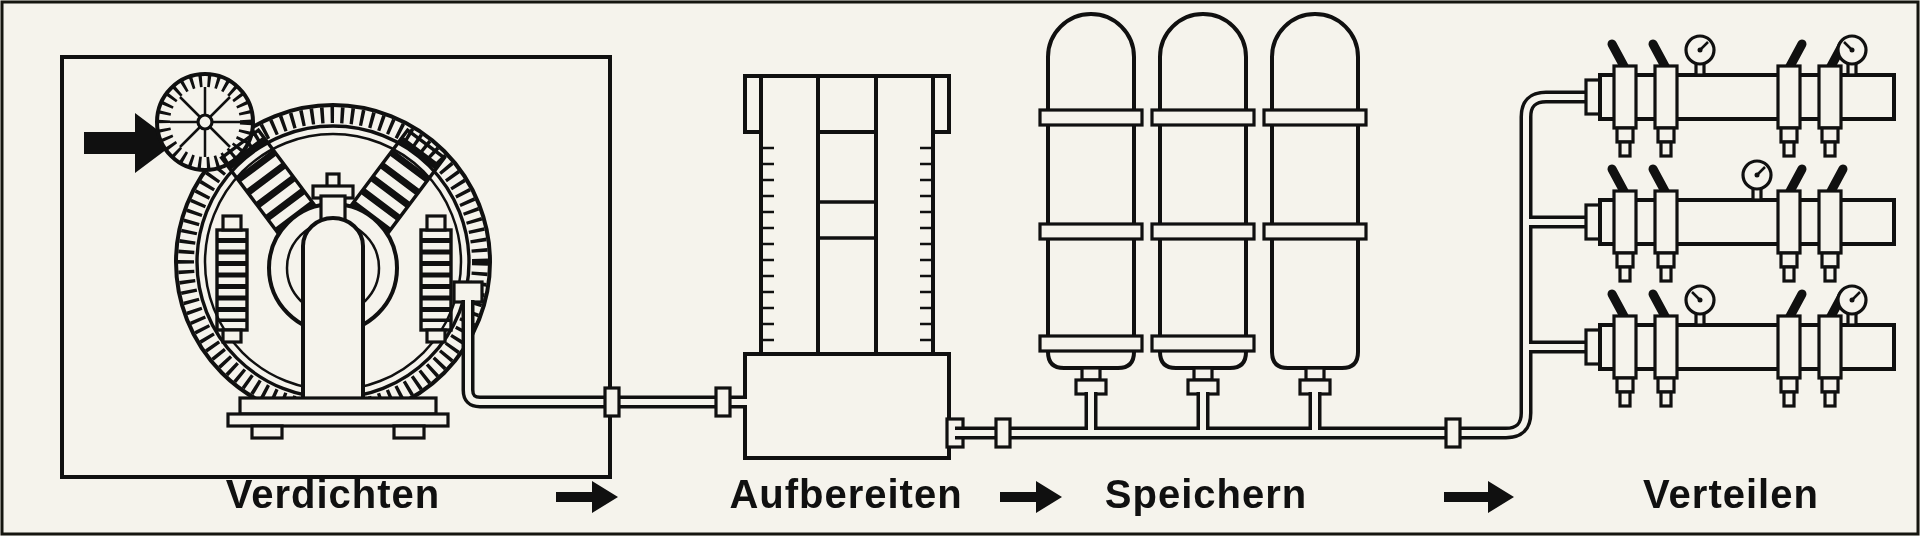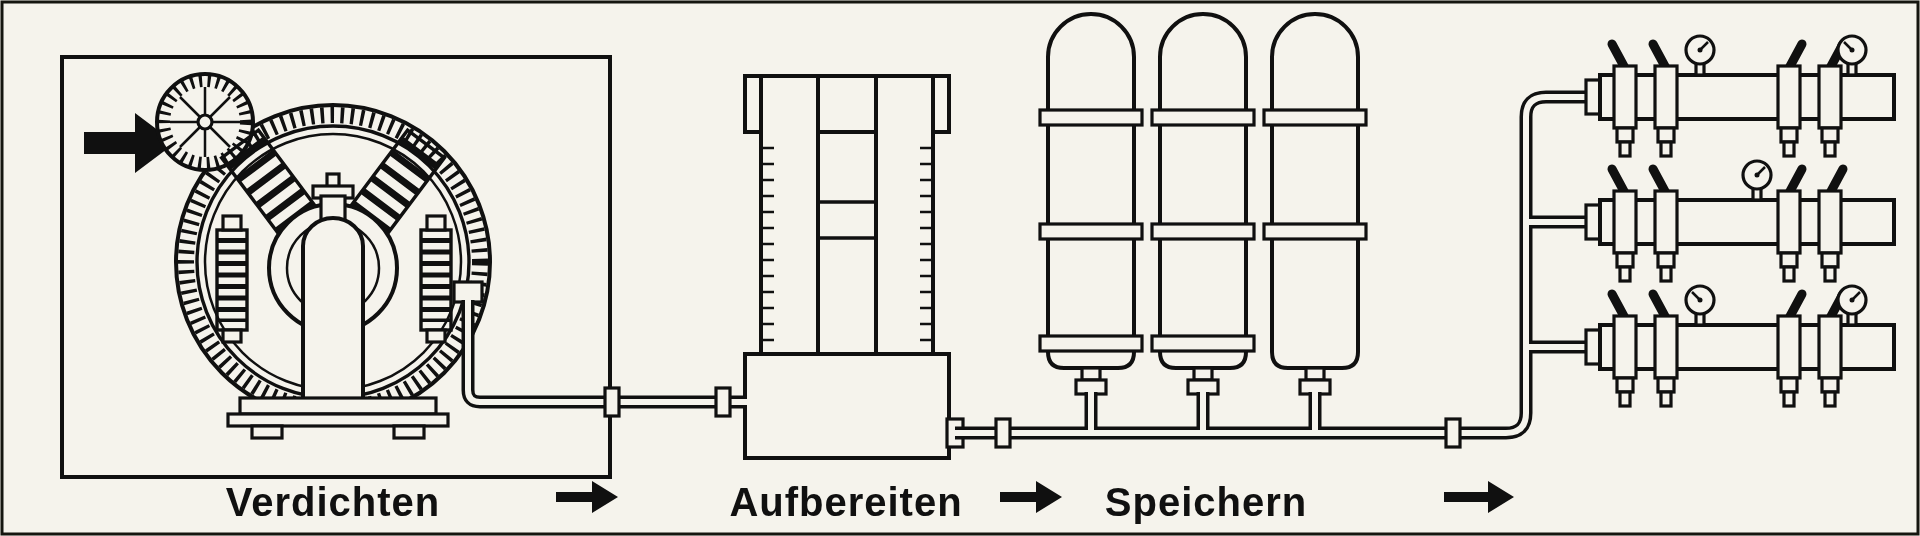--- a/index.html
+++ b/index.html
@@ -2,21 +2,21 @@
 <html><head>
 <meta charset="utf-8">
 <style>
   :root{ --paper:#f5f3ec; --ink:#101010; }
   *{box-sizing:border-box}
   body{margin:0;background:#777;}
   .stage{position:relative;width:1920px;height:536px;background:var(--paper);overflow:hidden;
          font-family:"Liberation Sans", sans-serif;}
   .stage svg{position:absolute;left:0;top:0;}
   .stage-label{position:absolute;top:472px;transform:translateX(-50%);font-weight:bold;
-               font-size:40px;letter-spacing:1px;color:var(--ink);white-space:nowrap;margin-top:8px;}
+               font-size:40px;letter-spacing:1px;color:var(--ink);white-space:nowrap;}
   
   .outl{fill:var(--paper);stroke:var(--ink);stroke-width:4;}
   .outl3{fill:var(--paper);stroke:var(--ink);stroke-width:3.2;}
   .ln{fill:none;stroke:var(--ink);stroke-width:3.4;}
   .ln25{fill:none;stroke:var(--ink);stroke-width:2.5;}
   .ink{fill:var(--ink);stroke:none;}
   .fin{fill:none;stroke:var(--ink);}
   .pipeO{fill:none;stroke:var(--ink);stroke-width:13;}
   .pipeI{fill:none;stroke:var(--paper);stroke-width:6;}
   .lever{fill:none;stroke:var(--ink);stroke-width:9;stroke-linecap:round;}
@@ -265,14 +265,15 @@
     <path class="ink" d="M1000,492 H1036 V481 L1062,497 L1036,513 V502 H1000 Z"></path>
     <path class="ink" d="M1444,492 H1488 V481 L1514,497 L1488,513 V502 H1444 Z"></path>
   </g>
 
   <rect x="2" y="2" width="1916" height="532" fill="none" stroke="#15150f" stroke-width="3"></rect>
 </svg>
 
 <div class="stage-label" style="left:333px">Verdichten</div>
 <div class="stage-label" style="left:1206px">Speichern</div>
 <div class="stage-label" style="left:846px">Aufbereiten</div>
+<div class="stage-label" style="left:1731px">Verteilen</div>
 
 </div>
 
 </body></html>

